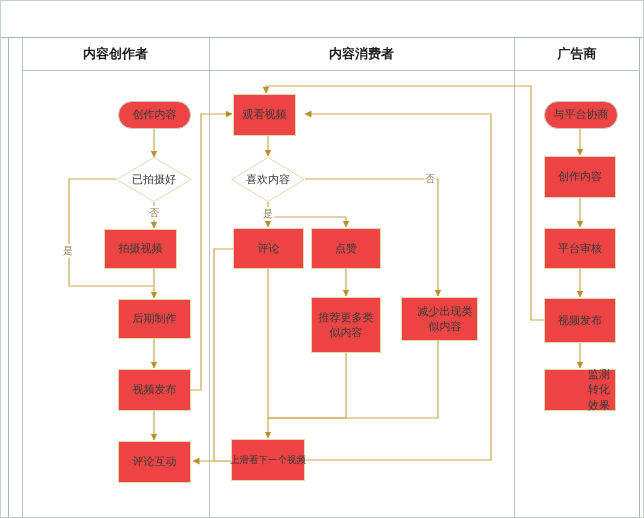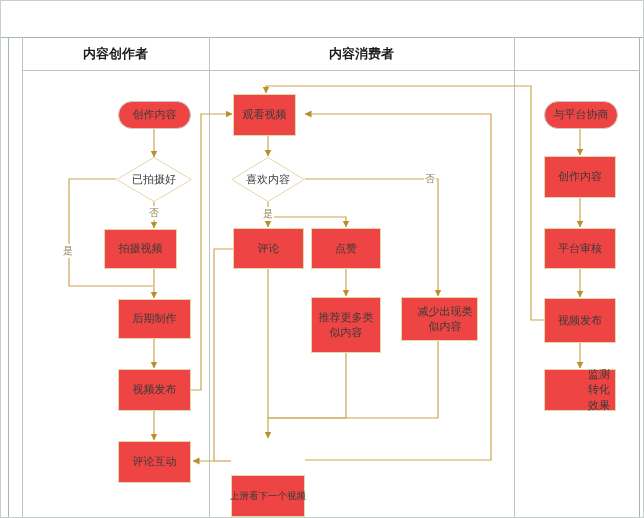--- a/index.html
+++ b/index.html
@@ -22,41 +22,42 @@
   .edge{fill:none;stroke:var(--connector);stroke-width:1.2;}
   .arrowhead{fill:var(--arrowhead);}
   .node{position:absolute;background:#ef4444;border:1px solid var(--node-border);
         display:flex;align-items:center;justify-content:center;text-align:center;
         font-size:11px;color:var(--node-text);line-height:1.4;padding:2px;}
   .stadium{border-radius:14px;border-color:var(--stadium-border);}
   .diamond{background:transparent;border:none;padding:0;}
   .diamond svg{position:absolute;left:0;top:0;width:100%;height:100%;}
   .diamond .lbl{position:relative;z-index:1;}
   .diamond polygon{fill:#fff;stroke:var(--node-border);vector-effect:non-scaling-stroke;}
-  .node.small{font-size:9.5px;white-space:nowrap;padding:0;margin-top:36px;}
+  .node.small{font-size:9.5px;white-space:nowrap;padding:0;}
   .elabel{position:absolute;font-size:10px;color:var(--label-text);
           background:#fff;padding:0 1px;z-index:3;}
 </style>
 </head>
 <body>
 
 <div class="canvas">
 
 
   <div class="hline pool-line" style="left:0;top:36px;width:644px;"></div>
   <div class="vline pool-line" style="left:7px;top:36px;height:480px;"></div>
   <div class="vline pool-line" style="left:638px;top:36px;height:480px;"></div>
   <div class="hline pool-line" style="left:7px;top:516px;width:632px;"></div>
   <div class="vline" style="left:21px;top:36px;height:480px;"></div>
   <div class="vline" style="left:208px;top:36px;height:480px;"></div>
   <div class="vline" style="left:513px;top:36px;height:480px;"></div>
   <div class="hline" style="left:21px;top:69px;width:618px;"></div>
 
   <div class="lane-header" style="left:21px;width:187px;">内容创作者</div>
   <div class="lane-header" style="left:208px;width:305px;">内容消费者</div>
+  <div class="lane-header" style="left:513px;width:126px;">广告商</div>
 
   <svg class="edges" width="644" height="518">
     <defs>
       <marker id="arr" markerWidth="8" markerHeight="8" refX="6.5" refY="3.5" orient="auto" markerUnits="userSpaceOnUse">
         <path class="arrowhead" d="M0,0 L7,3.5 L0,7 Z"></path>
       </marker>
     </defs>
     <polyline class="edge" points="153,128 153,156" marker-end="url(#arr)"></polyline>
     <polyline class="edge" points="153,201 153,227" marker-end="url(#arr)"></polyline>
     <polyline class="edge" points="115,178 68,178 68,285 152,285"></polyline>

